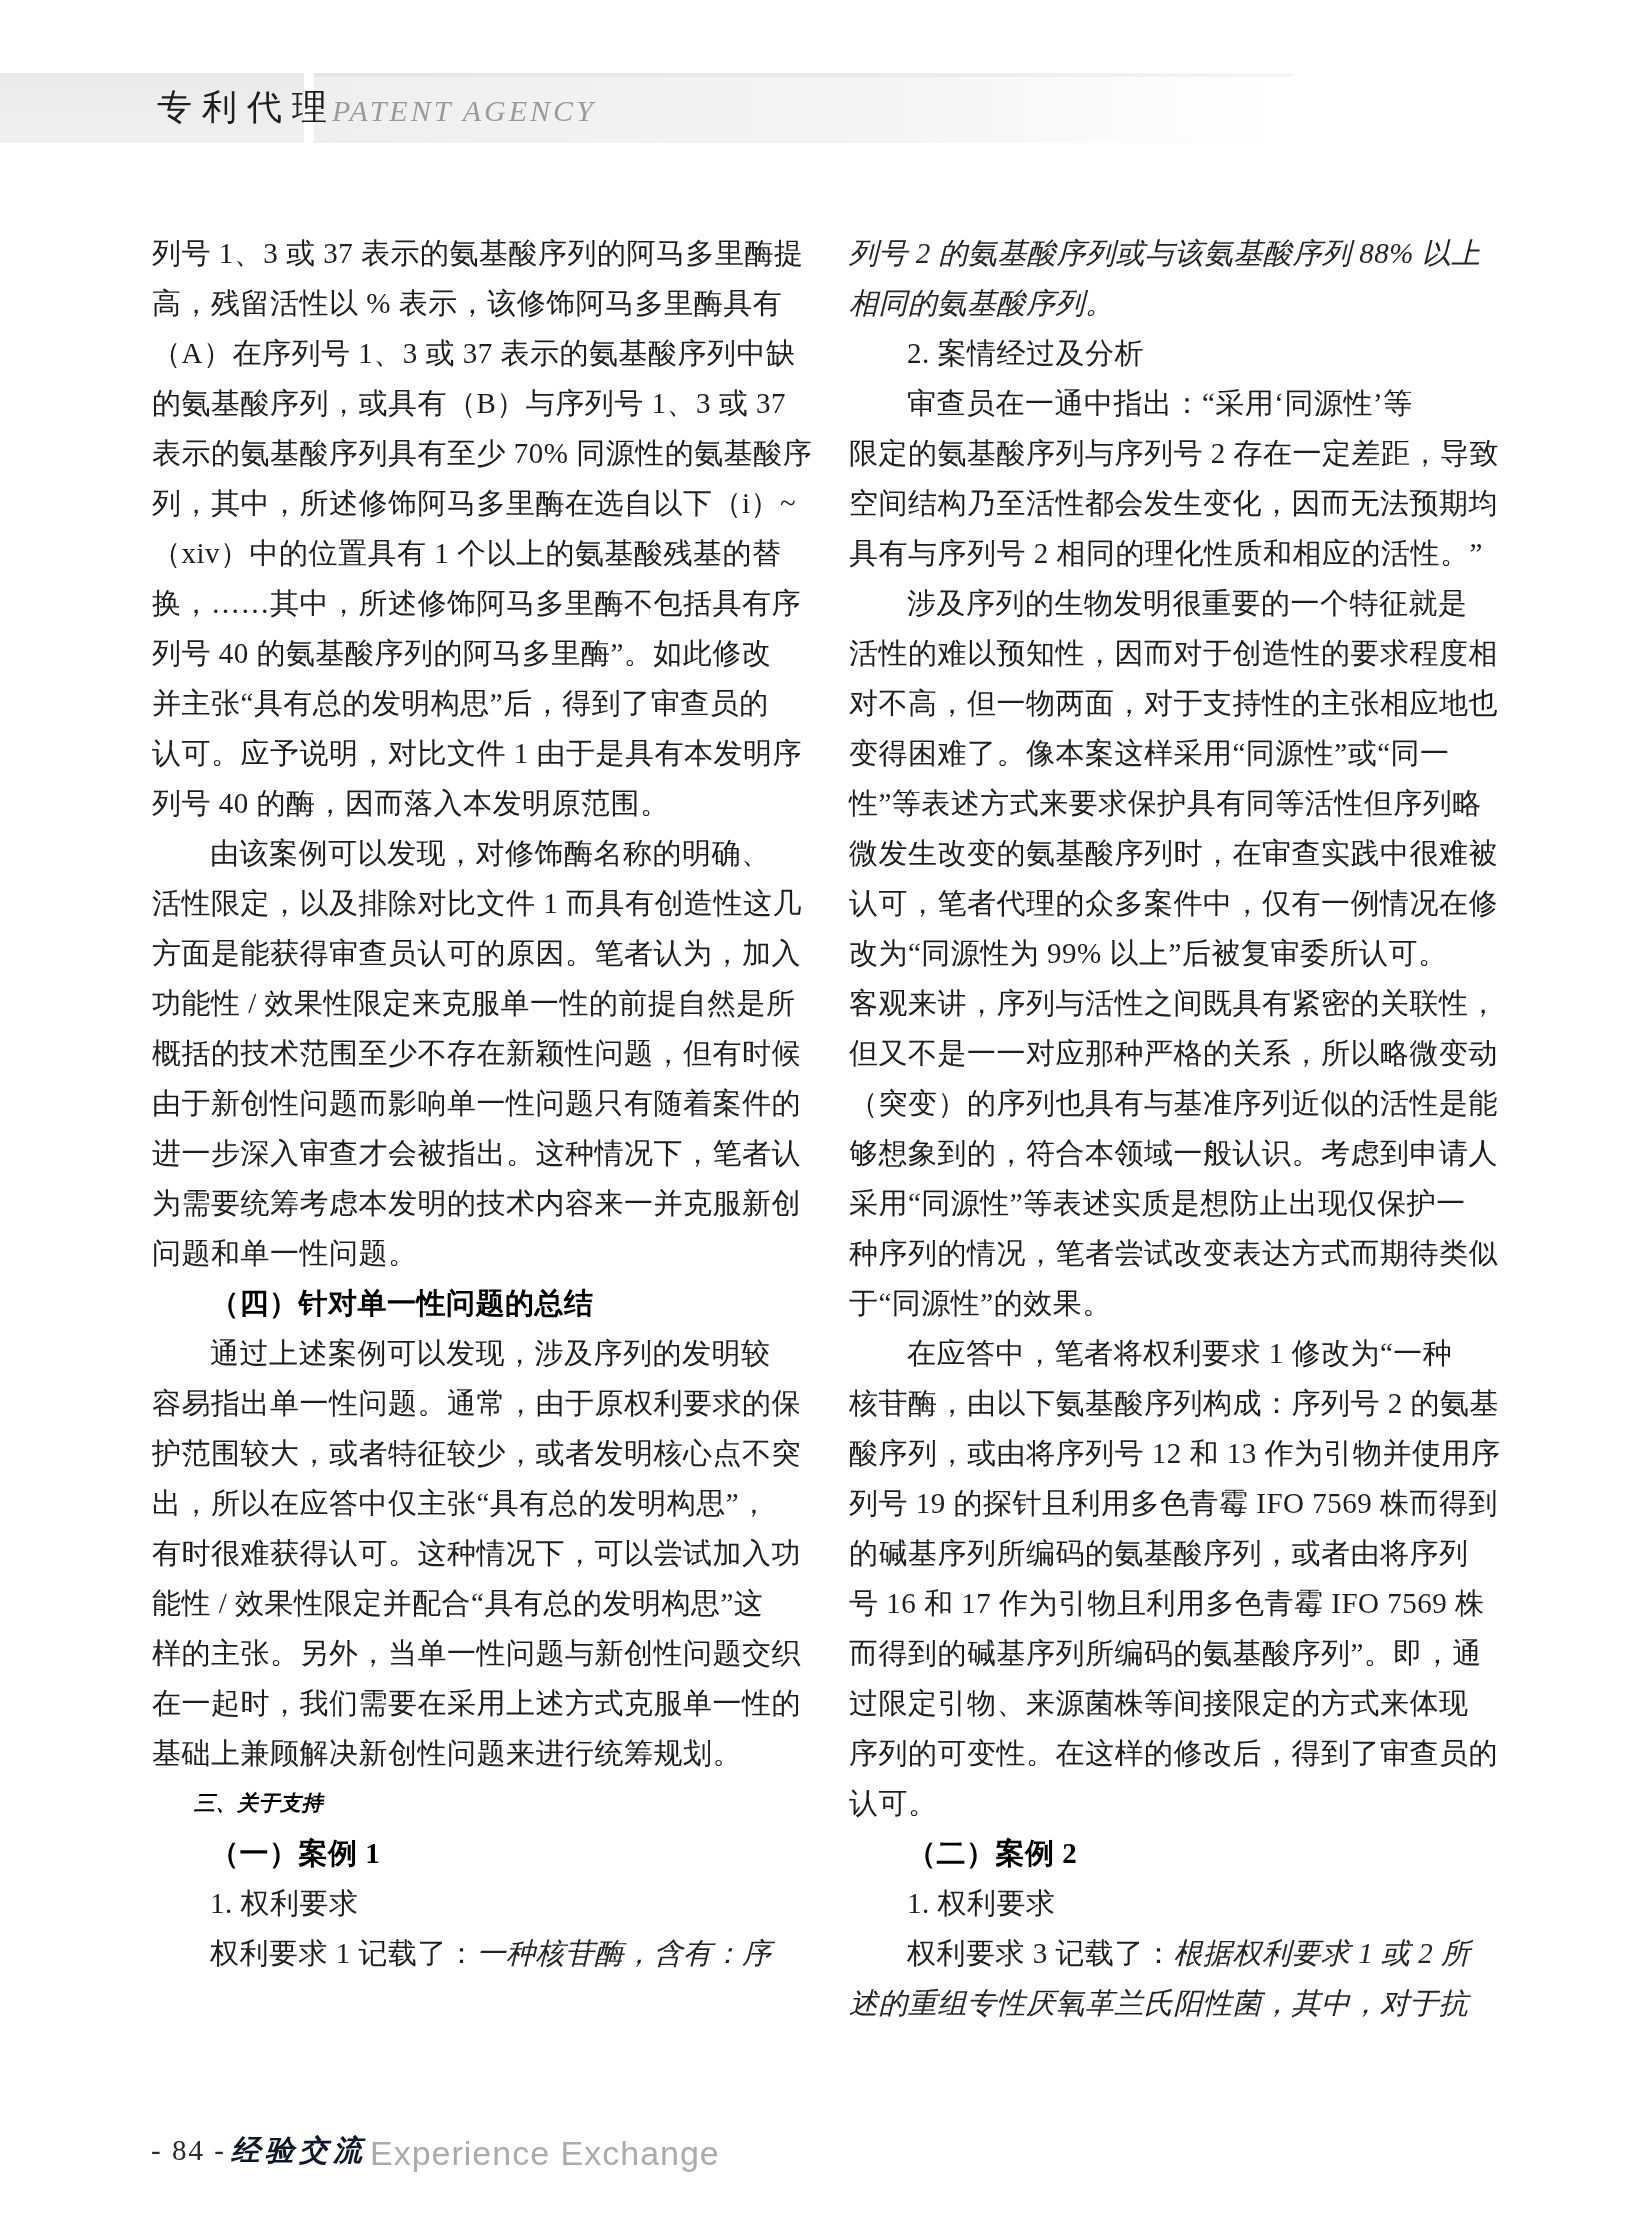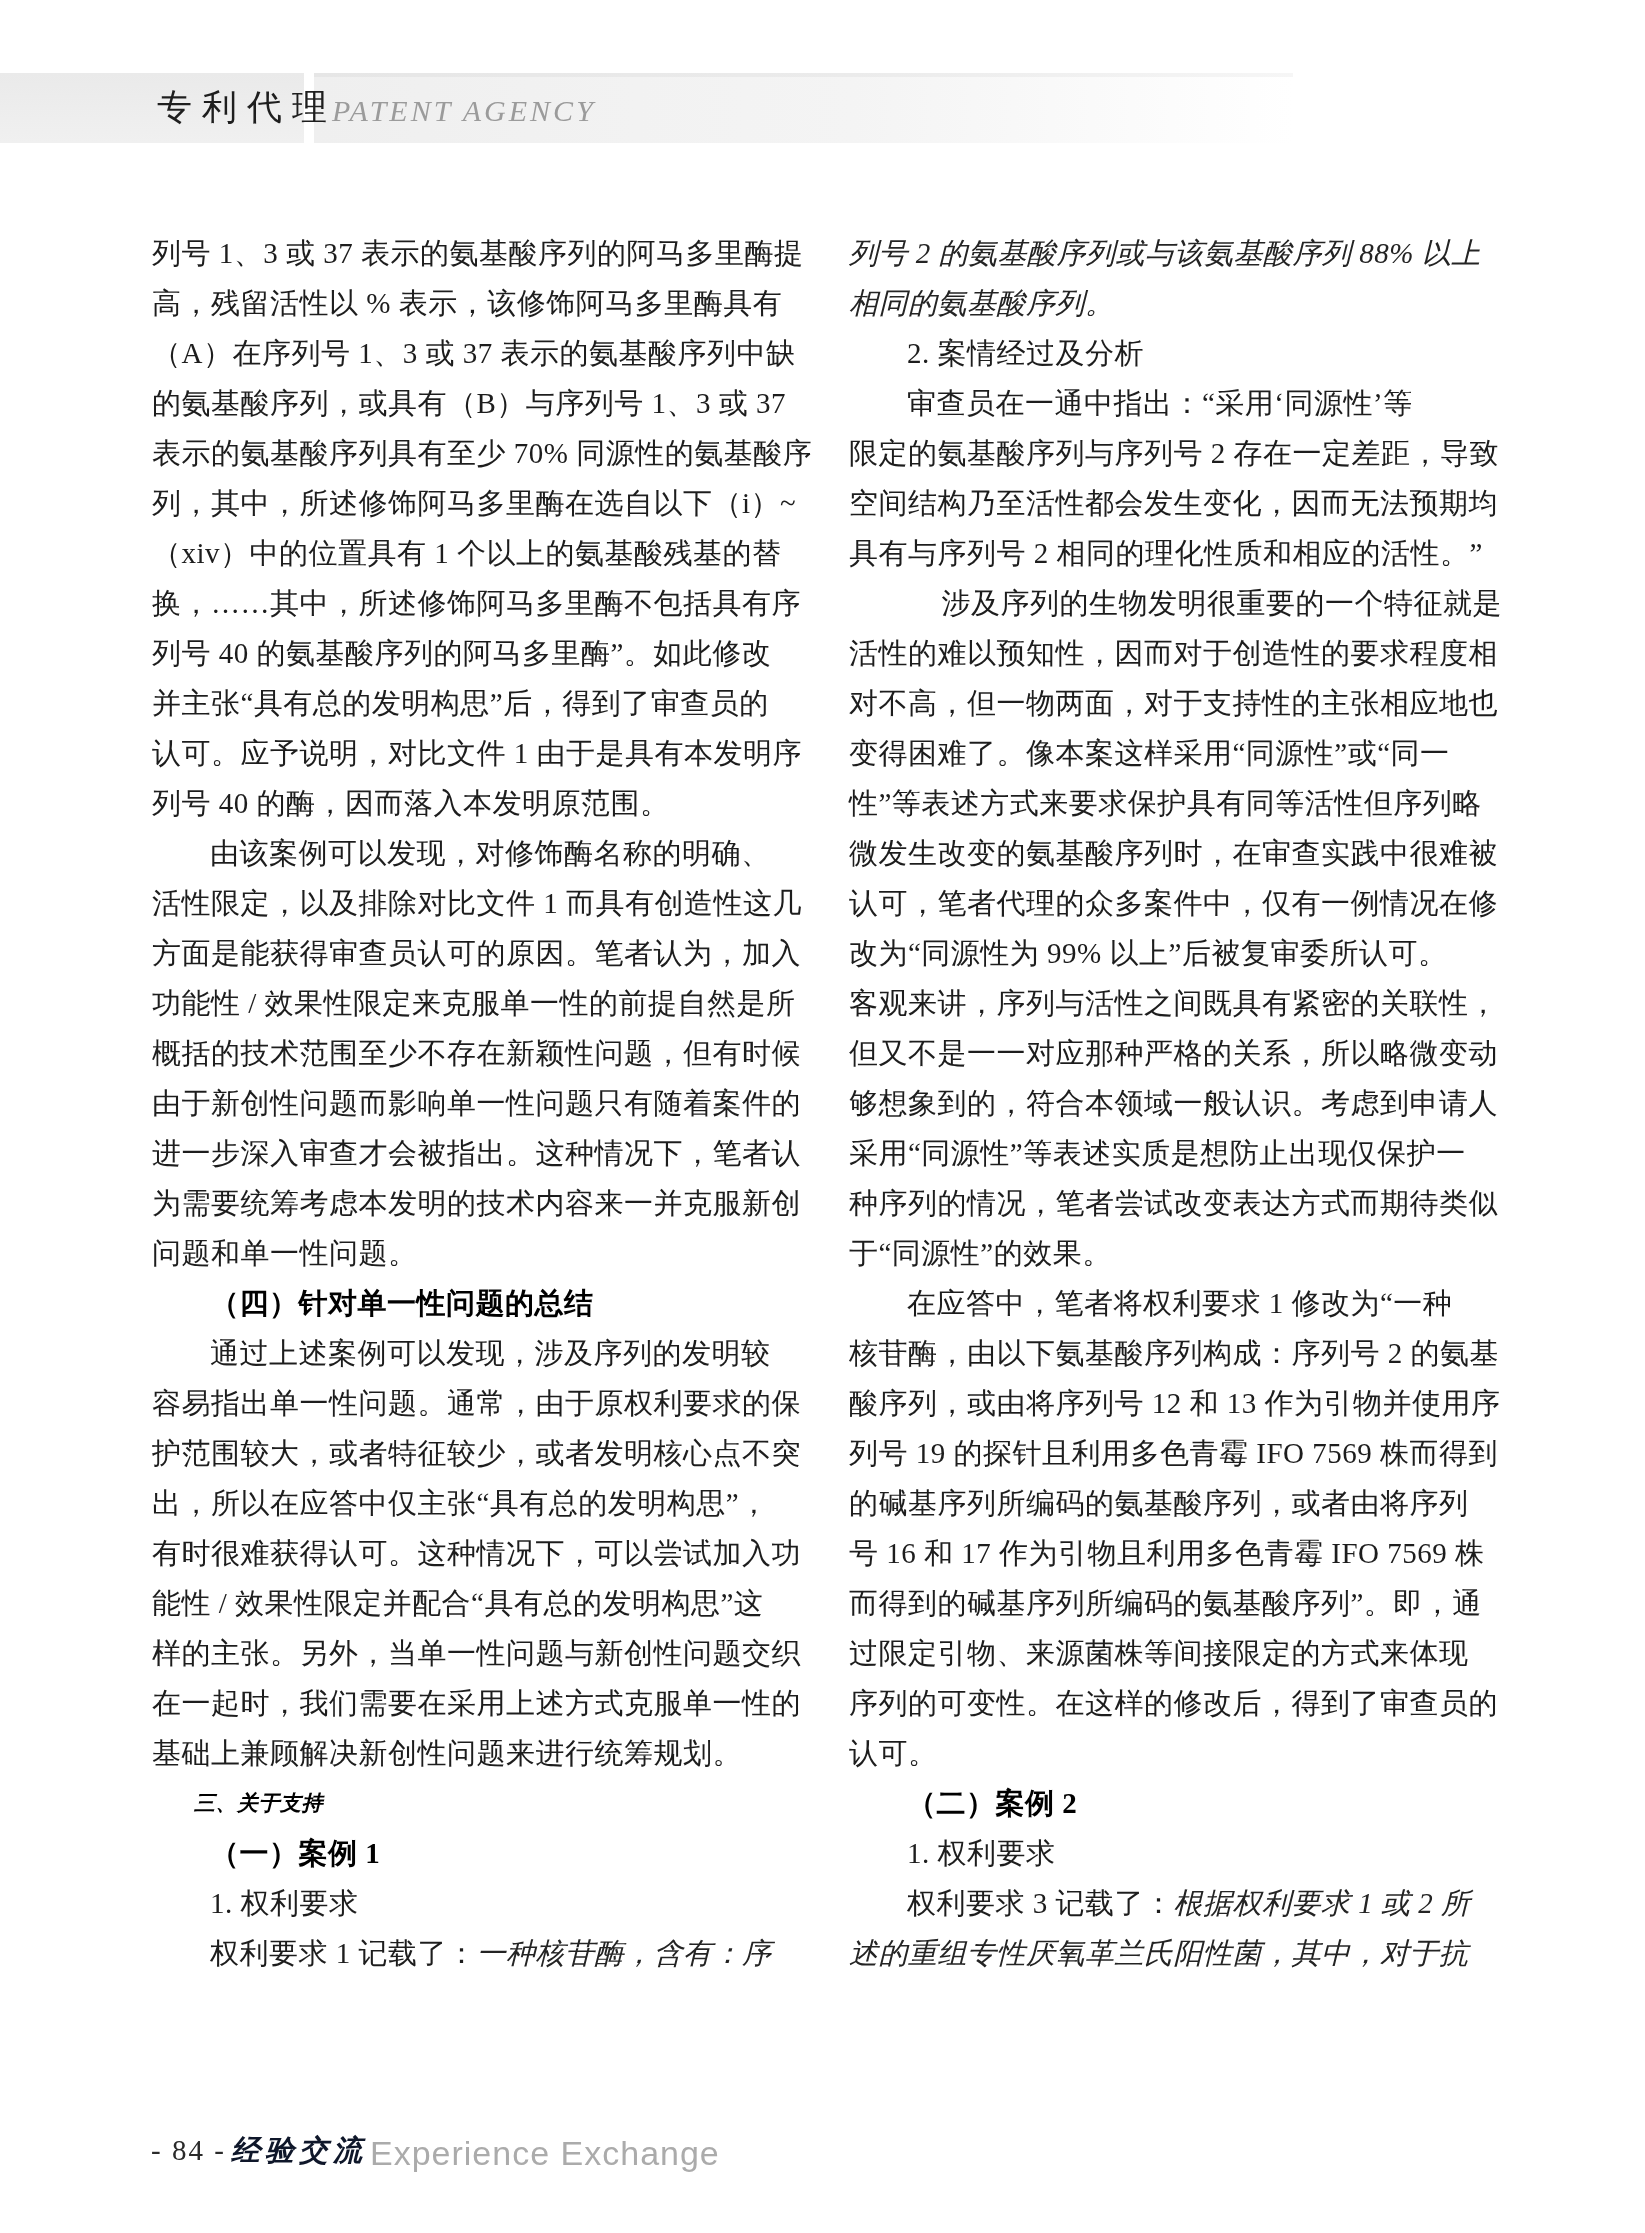--- a/index.html
+++ b/index.html
@@ -78,30 +78,31 @@
       <div class="line" style="padding-left: 2em;"><span>权利要求 1 记载了：</span><span class="kai">一种核苷酶，含有：序</span></div>
     </div>
   <div class="col col-right">
       <div class="line kai"><span>列号 2 的氨基酸序列或与该氨基酸序列 88% 以上</span></div>
       <div class="line kai"><span>相同的氨基酸序列。</span></div>
       <div class="line" style="padding-left: 2em;"><span>2. 案情经过及分析</span></div>
       <div class="line" style="padding-left: 2em;"><span>审查员在一通中指出：“采用‘同源性’等</span></div>
       <div class="line"><span>限定的氨基酸序列与序列号 2 存在一定差距，导致</span></div>
       <div class="line"><span>空间结构乃至活性都会发生变化，因而无法预期均</span></div>
       <div class="line"><span>具有与序列号 2 相同的理化性质和相应的活性。”</span></div>
-      <div class="line" style="padding-left: 2em; text-align: right;"><span>涉及序列的生物发明很重要的一个特征就是</span></div>
+      <div class="line" style="padding-left: 2em;"><span>涉及序列的生物发明很重要的一个特征就是</span></div>
       <div class="line"><span>活性的难以预知性，因而对于创造性的要求程度相</span></div>
       <div class="line"><span>对不高，但一物两面，对于支持性的主张相应地也</span></div>
       <div class="line"><span>变得困难了。像本案这样采用“同源性”或“同一</span></div>
       <div class="line"><span>性”等表述方式来要求保护具有同等活性但序列略</span></div>
       <div class="line"><span>微发生改变的氨基酸序列时，在审查实践中很难被</span></div>
       <div class="line"><span>认可，笔者代理的众多案件中，仅有一例情况在修</span></div>
       <div class="line"><span>改为“同源性为 99% 以上”后被复审委所认可。</span></div>
       <div class="line"><span>客观来讲，序列与活性之间既具有紧密的关联性，</span></div>
       <div class="line"><span>但又不是一一对应那种严格的关系，所以略微变动</span></div>
+      <div class="line"><span>（突变）的序列也具有与基准序列近似的活性是能</span></div>
       <div class="line"><span>够想象到的，符合本领域一般认识。考虑到申请人</span></div>
       <div class="line"><span>采用“同源性”等表述实质是想防止出现仅保护一</span></div>
       <div class="line"><span>种序列的情况，笔者尝试改变表达方式而期待类似</span></div>
       <div class="line"><span>于“同源性”的效果。</span></div>
       <div class="line" style="padding-left: 2em;"><span>在应答中，笔者将权利要求 1 修改为“一种</span></div>
       <div class="line"><span>核苷酶，由以下氨基酸序列构成：序列号 2 的氨基</span></div>
       <div class="line"><span>酸序列，或由将序列号 12 和 13 作为引物并使用序</span></div>
       <div class="line"><span>列号 19 的探针且利用多色青霉 IFO 7569 株而得到</span></div>
       <div class="line"><span>的碱基序列所编码的氨基酸序列，或者由将序列</span></div>
       <div class="line"><span>号 16 和 17 作为引物且利用多色青霉 IFO 7569 株</span></div>

